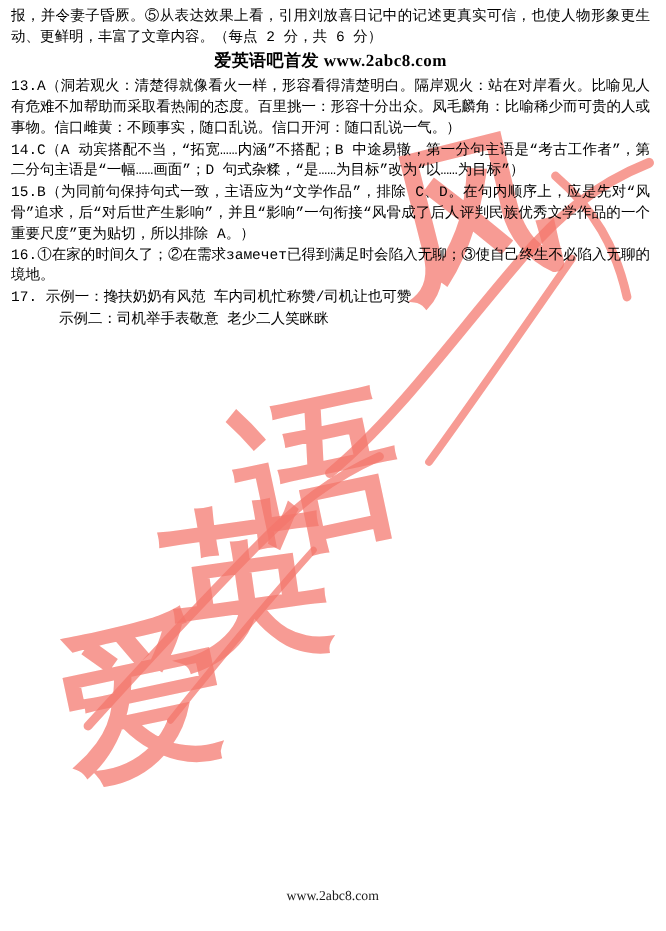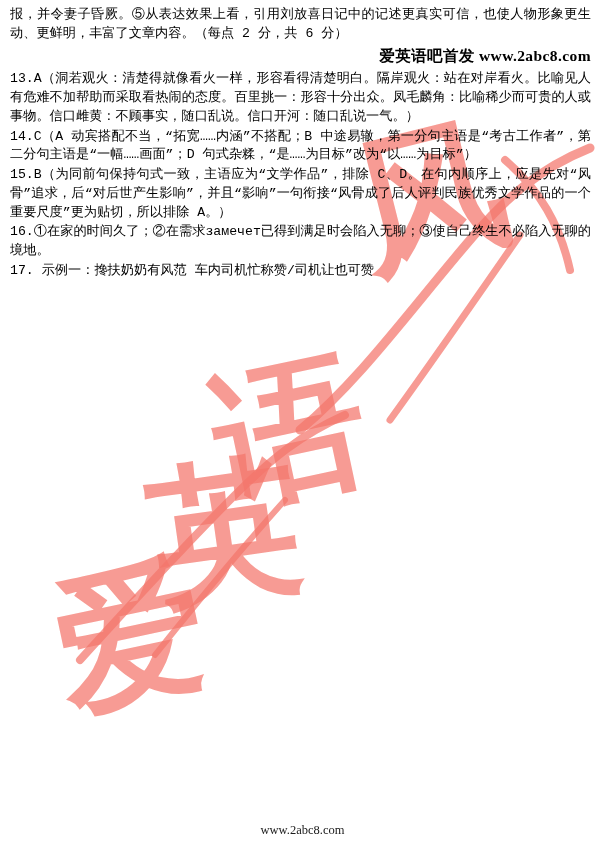--- a/index.html
+++ b/index.html
@@ -38,32 +38,32 @@
   .indent2 {
     text-indent: 2em;
   }
   .indent3 {
     padding-left: 3.3em;
   }
   .watermark-line {
     position: relative;
     z-index: 3;
     margin: 2px 0 3px 0;
-    text-align: right;
+    text-align: center;
     font-family: "Liberation Serif", "DejaVu Serif", serif;
     font-weight: bold;
     font-size: 15.5px;
     color: #000000;
     letter-spacing: 0.4px;
   }
   .footer {
     position: absolute;
     left: 0;
     right: 0;
-    bottom: 8px;
+    bottom: 24px;
     text-align: center;
     font-family: "Liberation Serif", "DejaVu Serif", serif;
     font-size: 12.5px;
     color: #1a1a1a;
     z-index: 3;
   }
   
   .stamp {
     position: absolute;
     z-index: 2;
@@ -110,16 +110,17 @@
   <div class="doc-body">
     <p class="para">报，并令妻子昏厥。⑤从表达效果上看，引用刘放喜日记中的记述更真实可信，也使人物形象更生动、更鲜明，丰富了文章内容。（每点 2 分，共 6 分）</p>
 
     <div class="watermark-line">爱英语吧首发 www.2abc8.com</div>
 
     <p class="para">13.A（洞若观火：清楚得就像看火一样，形容看得清楚明白。隔岸观火：站在对岸看火。比喻见人有危难不加帮助而采取看热闹的态度。百里挑一：形容十分出众。凤毛麟角：比喻稀少而可贵的人或事物。信口雌黄：不顾事实，随口乱说。信口开河：随口乱说一气。）</p>
     <p class="para">14.C（A 动宾搭配不当，“拓宽……内涵”不搭配；B 中途易辙，第一分句主语是“考古工作者”，第二分句主语是“一幅……画面”；D 句式杂糅，“是……为目标”改为“以……为目标”）</p>
     <p class="para">15.B（为同前句保持句式一致，主语应为“文学作品”，排除 C、D。在句内顺序上，应是先对“风骨”追求，后“对后世产生影响”，并且“影响”一句衔接“风骨成了后人评判民族优秀文学作品的一个重要尺度”更为贴切，所以排除 A。）</p>
     <p class="para">16.①在家的时间久了；②在需求замечет已得到满足时会陷入无聊；③使自己终生不必陷入无聊的境地。</p>
     <p class="para">17. 示例一：搀扶奶奶有风范   车内司机忙称赞/司机让也可赞</p>
+    <p class="para indent3">示例二：司机举手表敬意   老少二人笑眯眯</p>
   </div>
 
   <div class="footer">www.2abc8.com</div>
 </div>
 
 </body></html>

